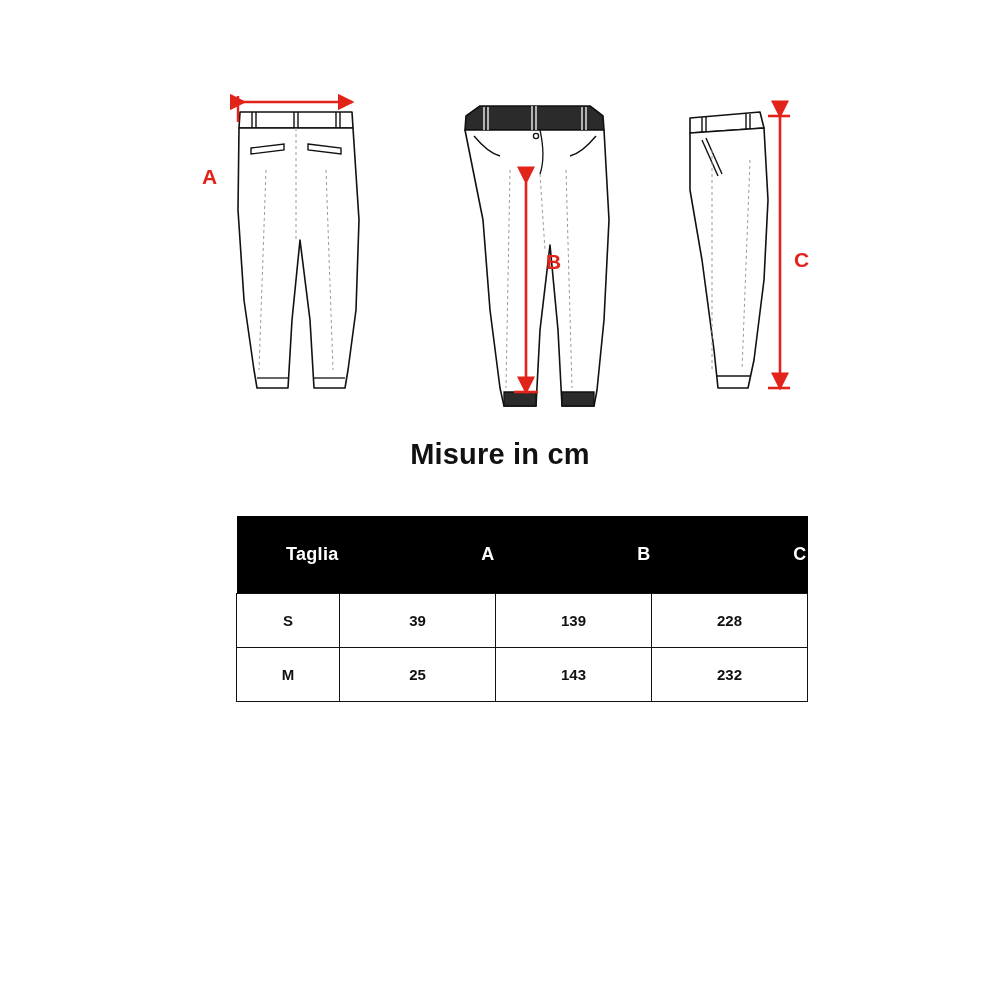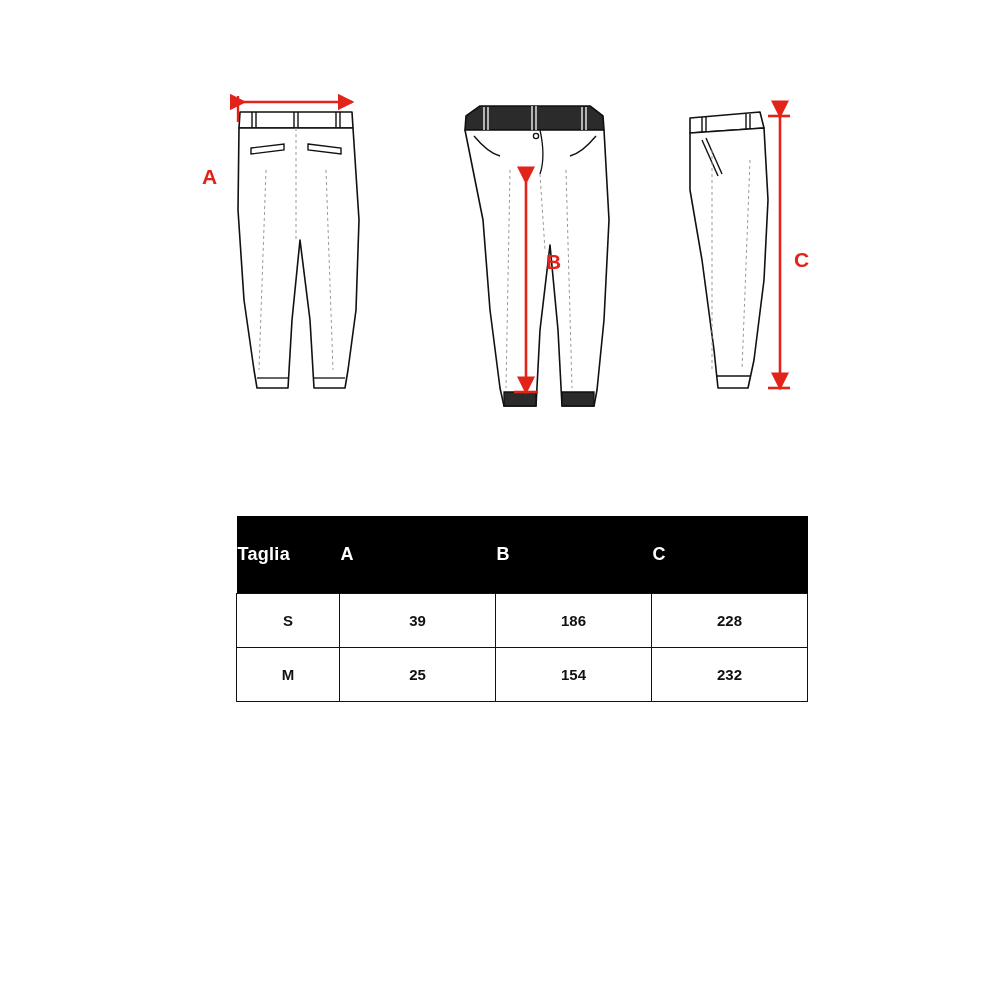--- a/index.html
+++ b/index.html
@@ -68,21 +68,21 @@
     border-collapse: collapse;
     width: 563px;
     table-layout: fixed;
   }
   table.size-table thead th {
     background: #000000;
     color: #ffffff;
     font-size: 18px;
     font-weight: bold;
     height: 75px;
-    text-align: left;
+    text-align: right;
     border: none;
     letter-spacing: .3px;
   }
   table.size-table thead th.col-first { width: 101px; }
   table.size-table thead th.col-a { width: 154px; }
   table.size-table thead th.col-b { width: 154px; }
   table.size-table thead th.col-c { width: 154px; }
   table.size-table tbody td {
     height: 51px;
     text-align: center;
@@ -247,41 +247,42 @@
         </defs>
         <line x1="108" y1="46" x2="108" y2="318" stroke="#e2231a" stroke-width="2.6" marker-start="url(#arrC1)" marker-end="url(#arrC2)"></line>
         <line x1="96" y1="46" x2="118" y2="46" stroke="#e2231a" stroke-width="2.6"></line>
         <line x1="96" y1="318" x2="118" y2="318" stroke="#e2231a" stroke-width="2.6"></line>
       </svg>
       <div class="measure-label" style="left:122px;top:178px;">C</div>
     </div>
 
   </div>
 
+  <div class="caption">Misure in cm</div>
 
   <div class="table-wrap">
     <table class="size-table">
       <thead>
         <tr>
           <th class="col-first">Taglia</th>
           <th class="col-a">A</th>
           <th class="col-b">B</th>
           <th class="col-c">C</th>
         </tr>
       </thead>
       <tbody>
         <tr>
           <td>S</td>
           <td>39</td>
-          <td>186</td>
+          <td>139</td>
           <td>228</td>
         </tr>
         <tr>
           <td>M</td>
           <td>25</td>
-          <td>154</td>
+          <td>143</td>
           <td>232</td>
         </tr>
       </tbody>
     </table>
   </div>
 
 </div>
 
 </body></html>

